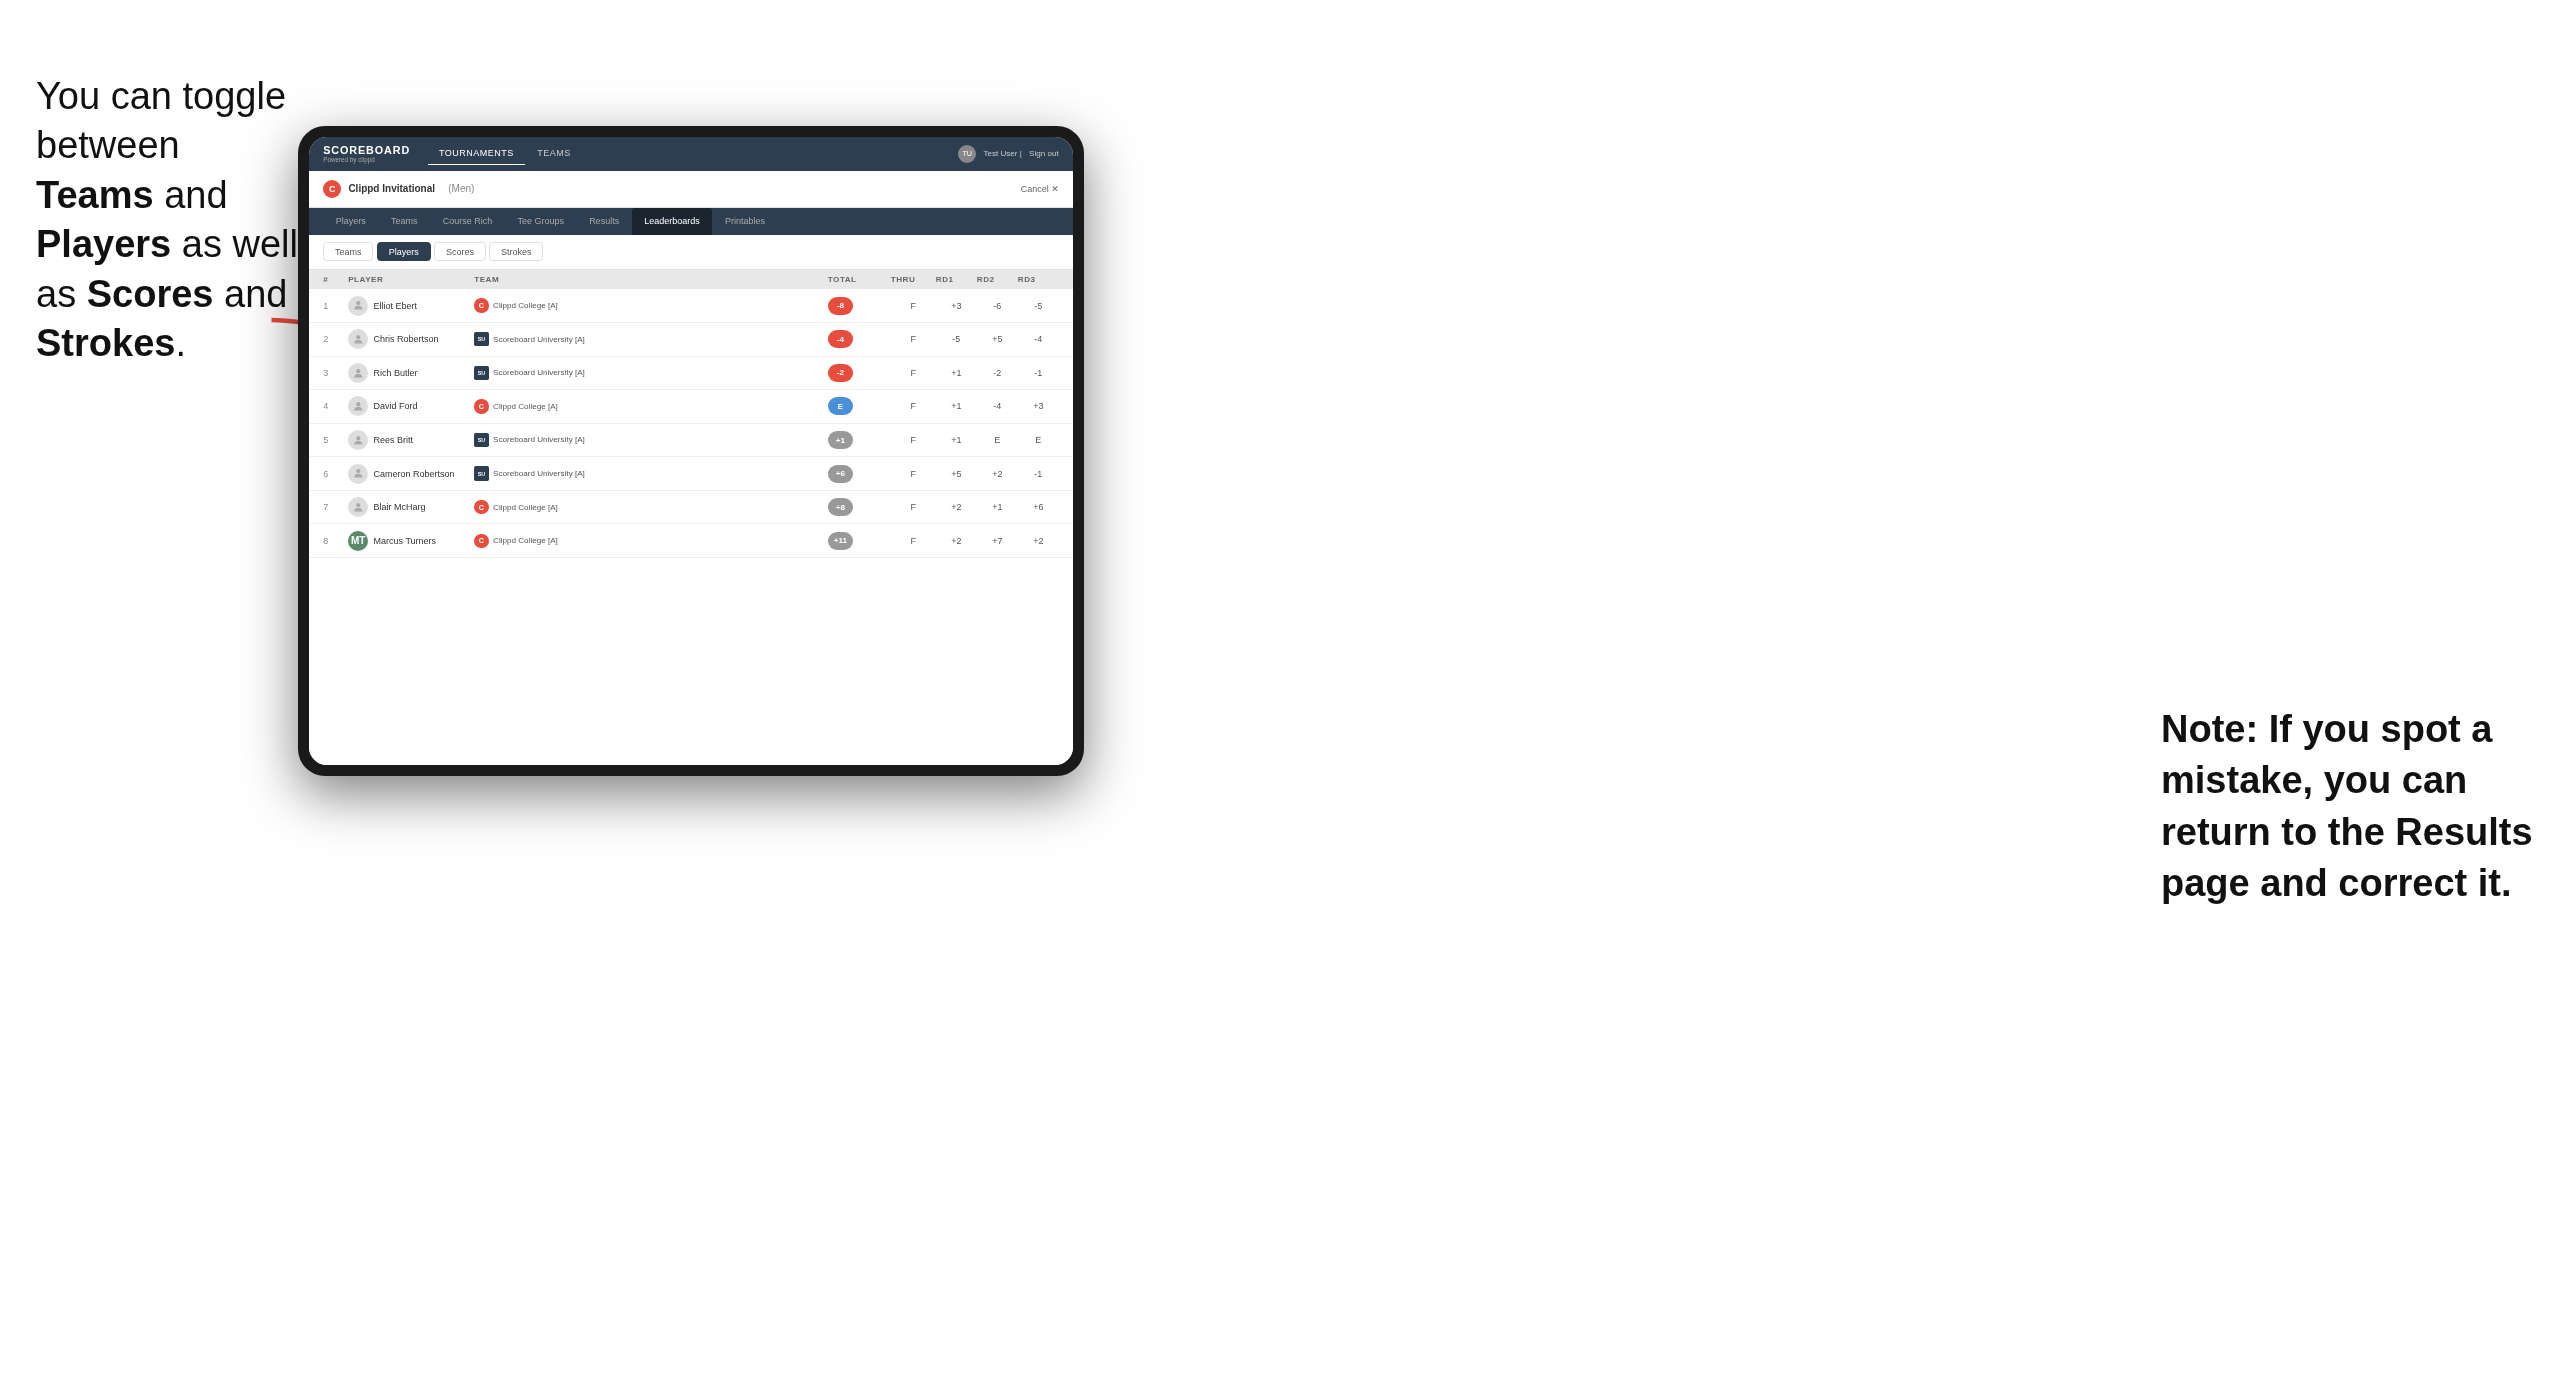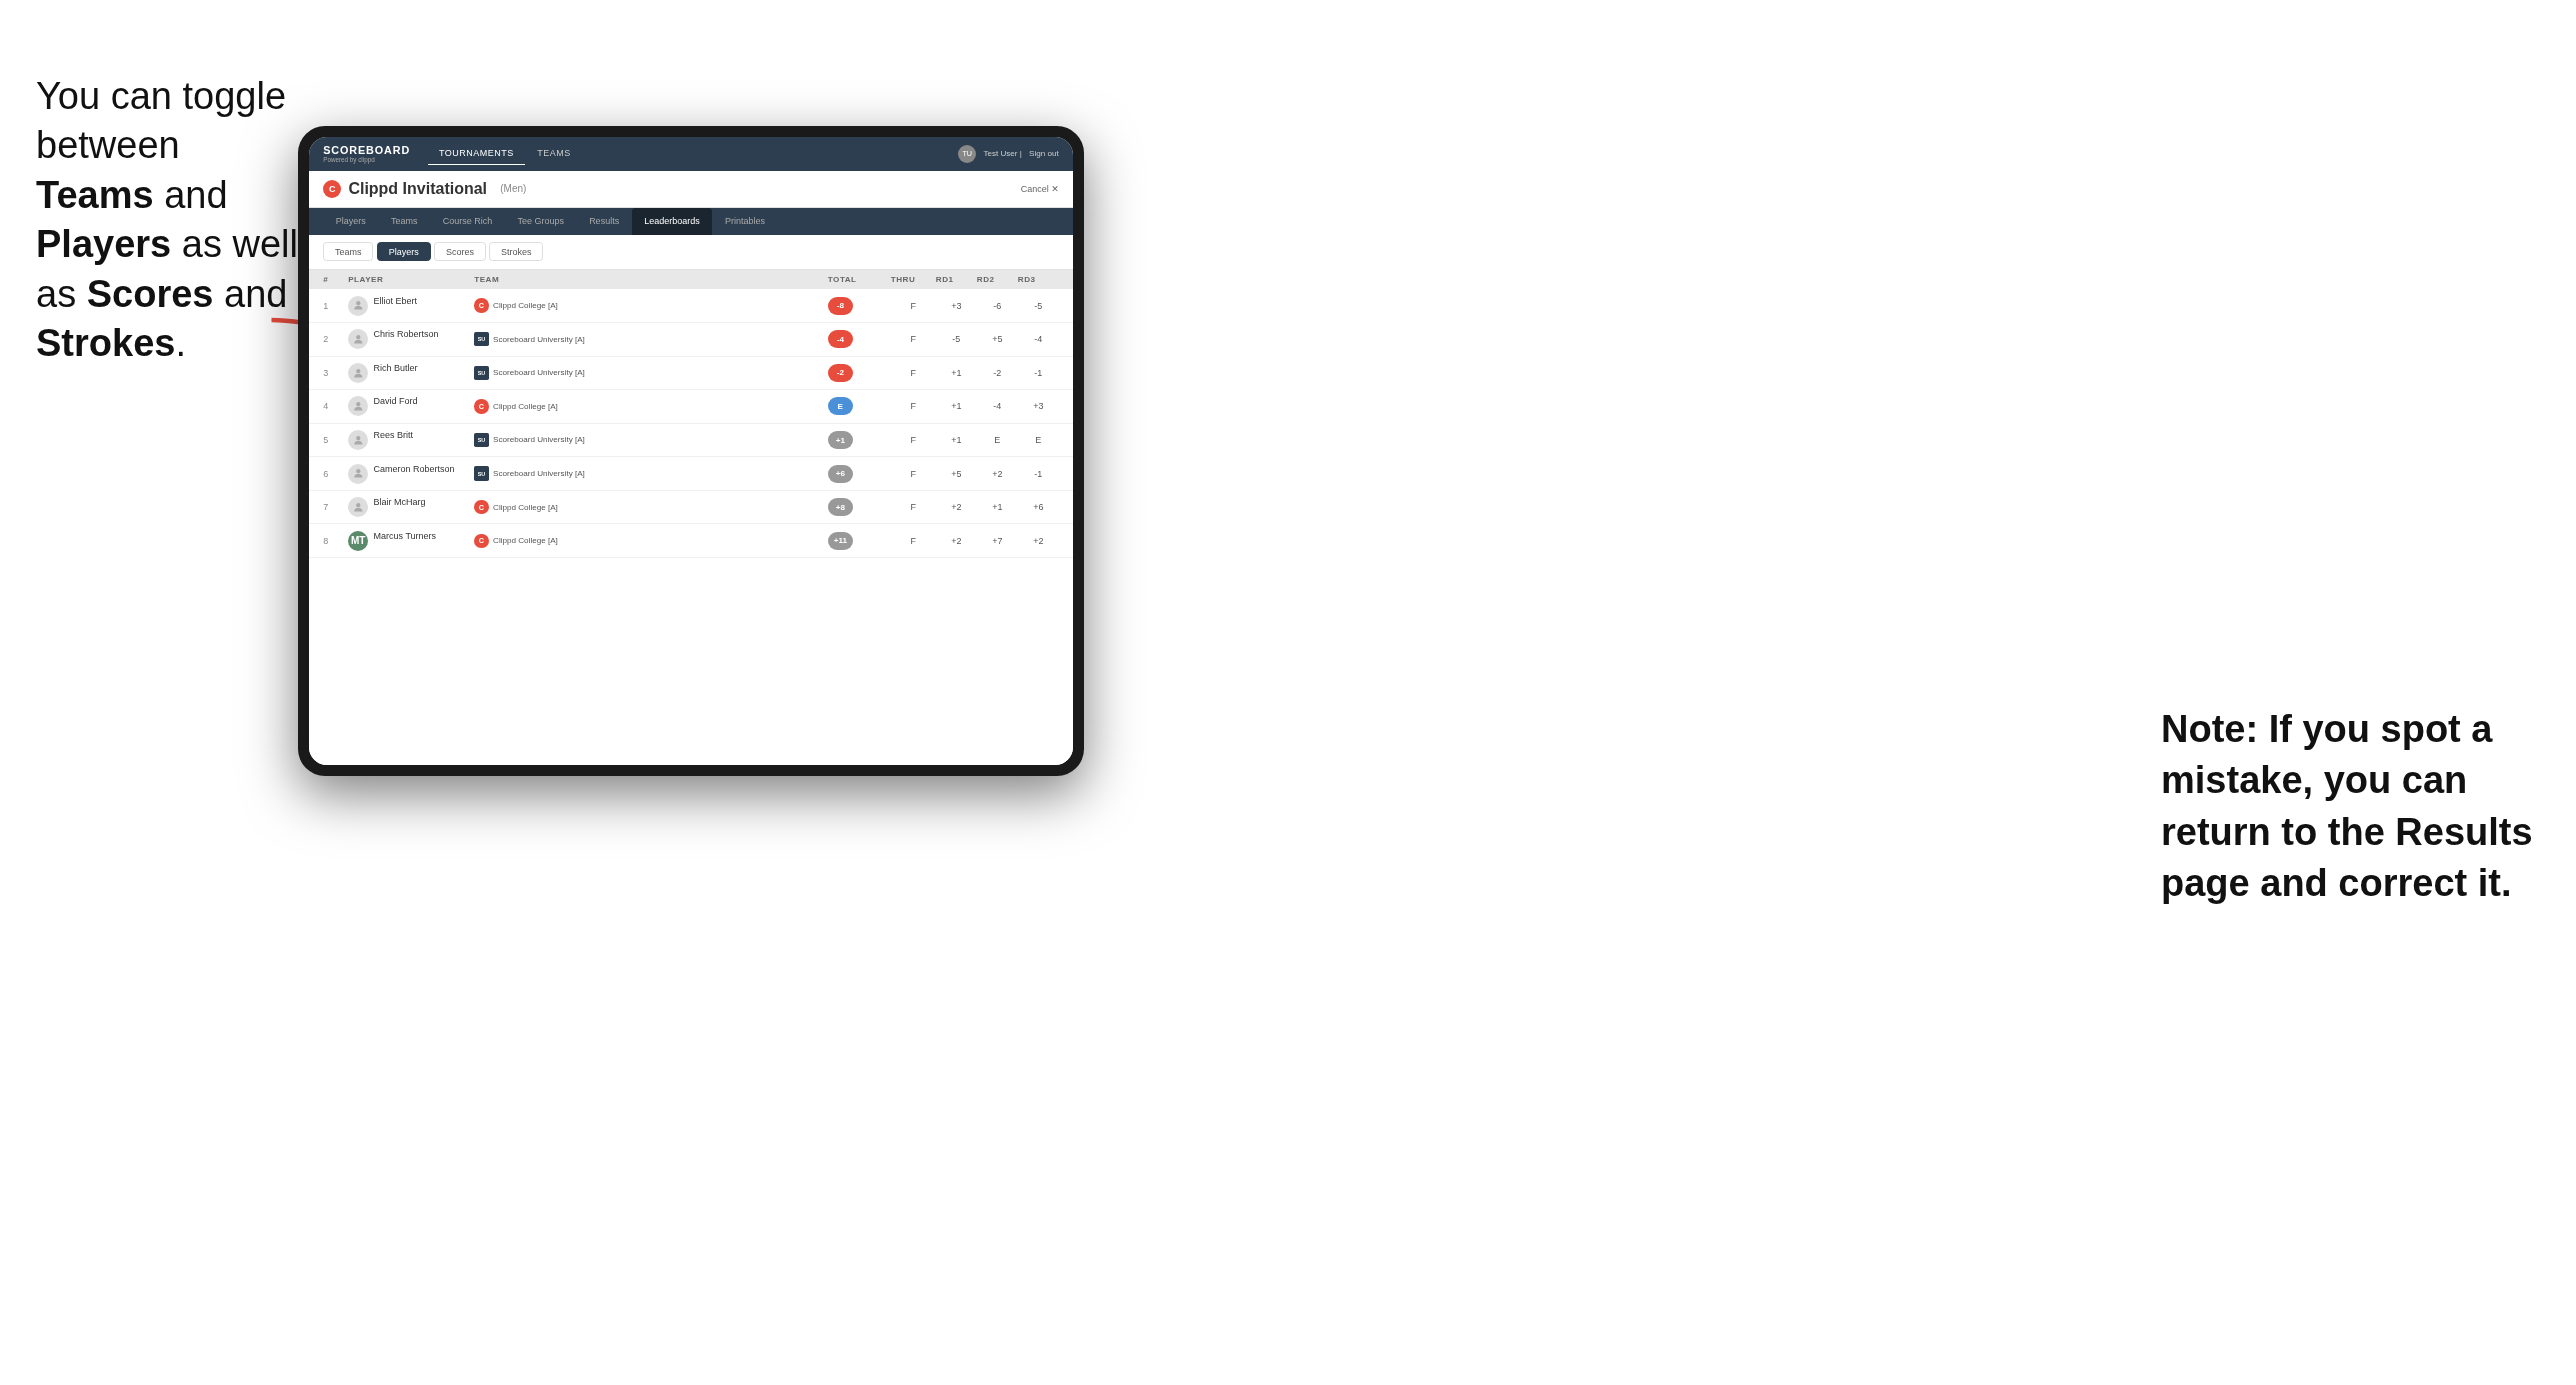--- a/index.html
+++ b/index.html
@@ -143,21 +143,21 @@
       background: #e74c3c;
       border-radius: 50%;
       display: flex;
       align-items: center;
       justify-content: center;
       color: white;
       font-size: 9px;
       font-weight: bold;
     }
     .tournament-name {
-      font-size: 16px;
+      font-size: 10px;
       font-weight: 600;
       color: #333;
     }
     .tournament-subtitle {
       font-size: 10px;
       color: #888;
       margin-left: 6px;
     }
     .cancel-btn {
       font-size: 9px;
@@ -233,20 +233,21 @@
       border-bottom: 0.9px solid #f0f0f0;
       align-items: center;
       background: white;
     }
     .row-num {
       font-size: 9px;
       color: #888;
     }
     .player-cell {
       display: flex;
+      align-items: center;
       gap: 5.4px;
     }
     .player-avatar {
       width: 20px;
       height: 20px;
       background: #ddd;
       border-radius: 50%;
       flex-shrink: 0;
       overflow: hidden;
       display: flex;

